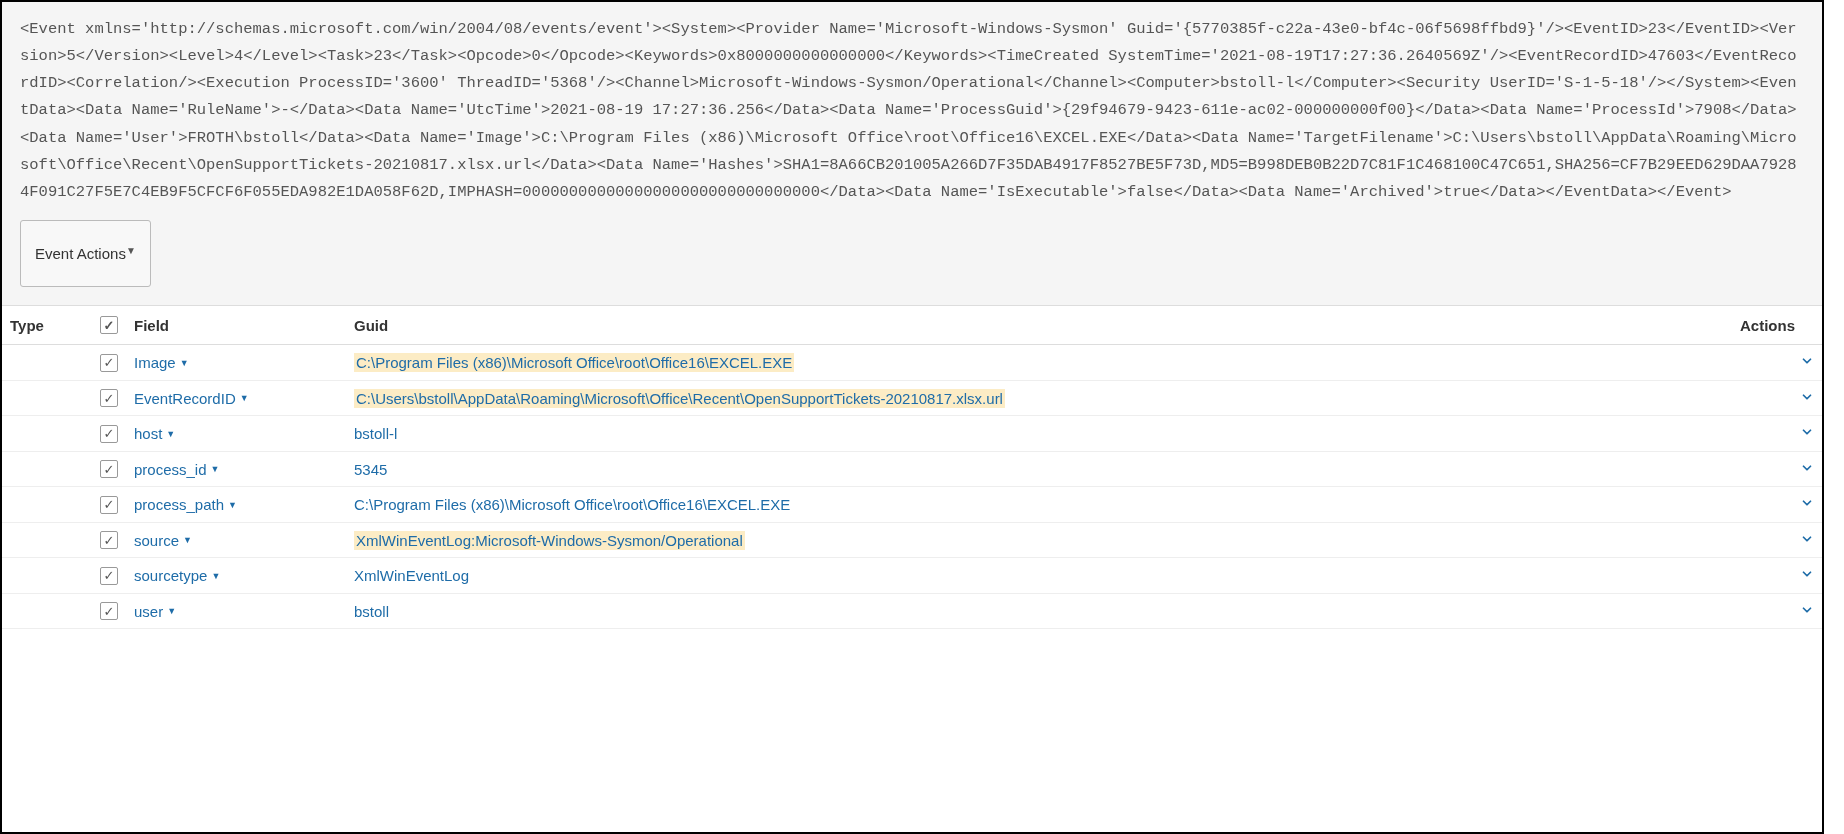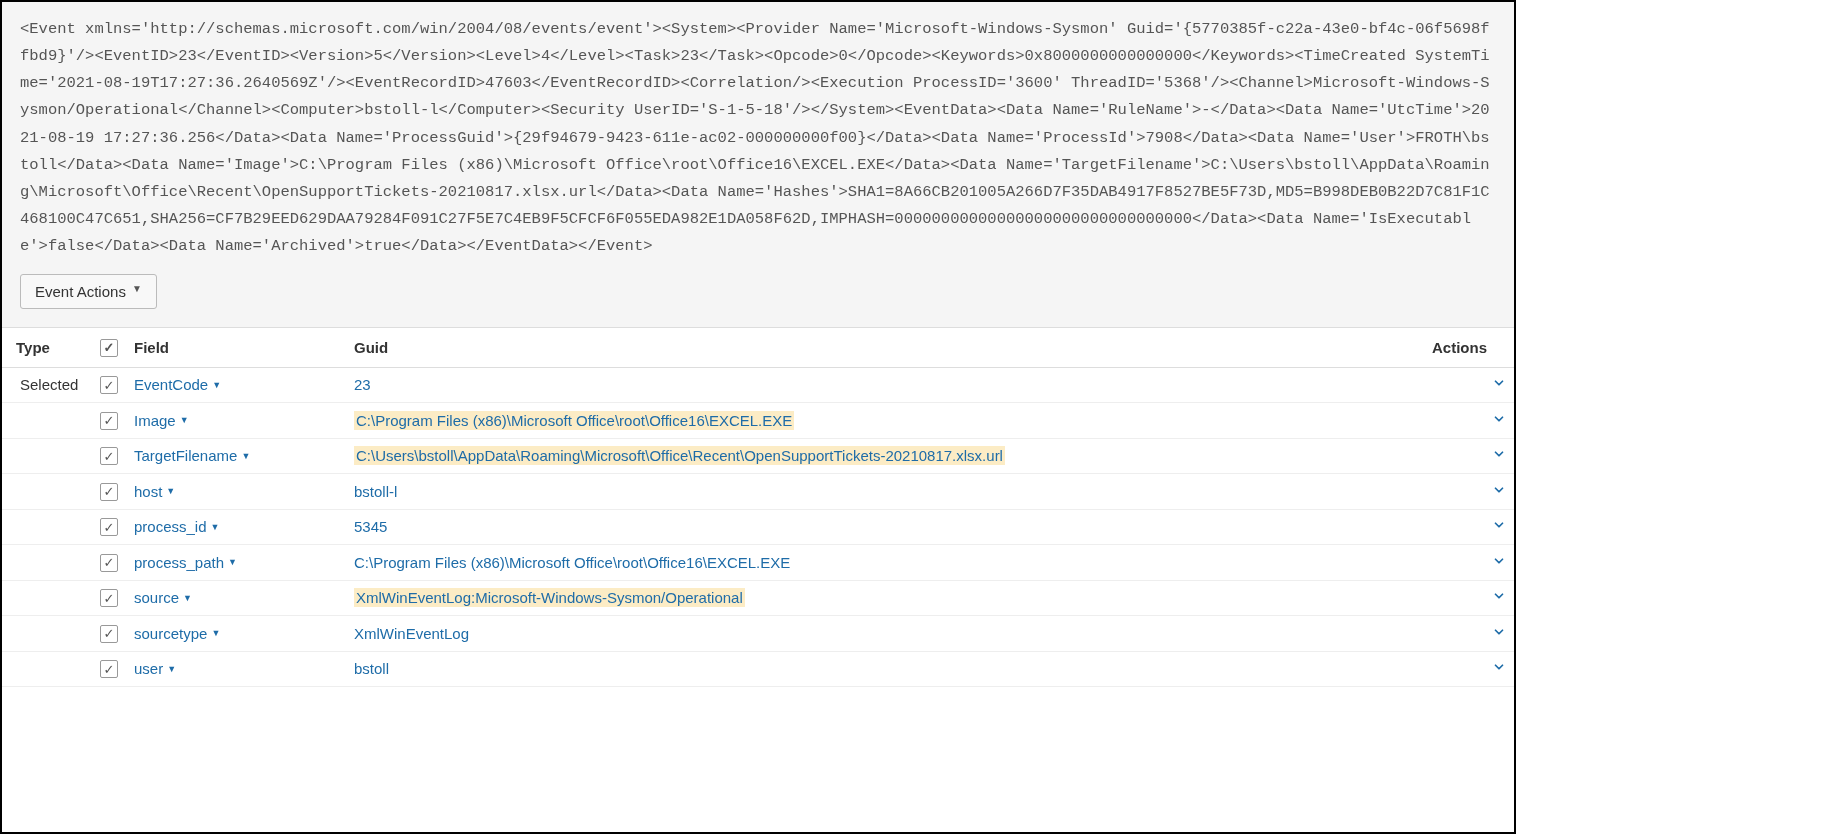--- a/index.html
+++ b/index.html
@@ -9,21 +9,21 @@
     }
     body {
       font-family: "Helvetica Neue", Helvetica, Arial, sans-serif;
       font-size: 14px;
       color: #333;
       background: #fff;
       width: 1844px;
     }
     .container {
       border: 2px solid #000;
-      width: 1516px;
+      width: 1824px;
       height: 834px;
       overflow: hidden;
     }
     .raw-event-area {
       background: #f5f5f5;
       padding: 14px 18px 18px 18px;
       border-bottom: 1px solid #ddd;
     }
     .raw-event {
       font-family: "Consolas", "Courier New", monospace;
@@ -31,46 +31,45 @@
       color: #555;
       line-height: 1.75;
       word-break: break-all;
       white-space: pre-wrap;
     }
     .event-actions-btn {
       margin-top: 14px;
       background: #f8f8f8;
       border: 1px solid #bbb;
       border-radius: 3px;
-      padding: 8px 14px;
+      padding: 24px 14px;
       font-size: 15px;
       color: #333;
       cursor: pointer;
       display: inline-flex;
       align-items: flex-start;
-      gap: 6px;
     }
     .caret-down {
       font-size: 10px;
       color: #555;
     }
     .fields-table {
       width: 100%;
       border-collapse: collapse;
     }
     .fields-table th {
       text-align: left;
       font-weight: 600;
       font-size: 15px;
       color: #333;
       padding: 10px 8px;
       border-bottom: 1px solid #ddd;
       background: #fff;
     }
-    .fields-table th.col-type { width: 90px; padding-left: 14px; }
+    .fields-table th.col-type { width: 90px; padding-left: 8px; }
     .fields-table th.col-check { width: 34px; text-align: center; }
     .fields-table th.col-field { width: 220px; margin-left: 36px; }
     .fields-table th.col-value { }
     .fields-table th.col-actions { width: 90px; text-align: right; padding-right: 27px; }
     .fields-table td {
       padding: 8px 8px;
       border-bottom: 1px solid #eee;
       font-size: 15px;
       vertical-align: middle;
     }
@@ -141,49 +140,37 @@
         <th class="col-type">Type</th>
         <th class="col-check">
           <span class="checkbox">✓</span>
         </th>
         <th class="col-field">Field</th>
         <th class="col-value">Guid</th>
         <th class="col-actions">Actions</th>
       </tr>
     </thead>
     <tbody id="fields-tbody">
-    <tr>
-          <td class="col-type">Selected</td>
-          <td class="col-check"><span class="checkbox">✓</span></td>
-          <td class="col-field"><span class="field-link">
-              <span>EventCode</span>
-              <span class="field-caret">▼</span>
-            </span></td>
-          <td class="col-value"><span class="value-link">23</span></td>
-          <td class="actions-chevron"><span><svg viewBox="0 0 24 24" fill="none" stroke="#1e6ca8" stroke-width="3" stroke-linecap="round" stroke-linejoin="round">
-                <polyline points="6 9 12 15 18 9"></polyline>
-              </svg></span></td>
-        </tr>
         <tr>
           <td class="col-type"></td>
           <td class="col-check"><span class="checkbox">✓</span></td>
           <td class="col-field"><span class="field-link">
               <span>Image</span>
               <span class="field-caret">▼</span>
             </span></td>
           <td class="col-value"><span class="value-link highlighted">C:\Program Files (x86)\Microsoft Office\root\Office16\EXCEL.EXE</span></td>
           <td class="actions-chevron"><span><svg viewBox="0 0 24 24" fill="none" stroke="#1e6ca8" stroke-width="3" stroke-linecap="round" stroke-linejoin="round">
                 <polyline points="6 9 12 15 18 9"></polyline>
               </svg></span></td>
         </tr>
         <tr>
           <td class="col-type"></td>
           <td class="col-check"><span class="checkbox">✓</span></td>
           <td class="col-field"><span class="field-link">
-              <span>TargetFilename</span>
+              <span>EventRecordID</span>
               <span class="field-caret">▼</span>
             </span></td>
           <td class="col-value"><span class="value-link highlighted">C:\Users\bstoll\AppData\Roaming\Microsoft\Office\Recent\OpenSupportTickets-20210817.xlsx.url</span></td>
           <td class="actions-chevron"><span><svg viewBox="0 0 24 24" fill="none" stroke="#1e6ca8" stroke-width="3" stroke-linecap="round" stroke-linejoin="round">
                 <polyline points="6 9 12 15 18 9"></polyline>
               </svg></span></td>
         </tr>
         <tr>
           <td class="col-type"></td>
           <td class="col-check"><span class="checkbox">✓</span></td>

